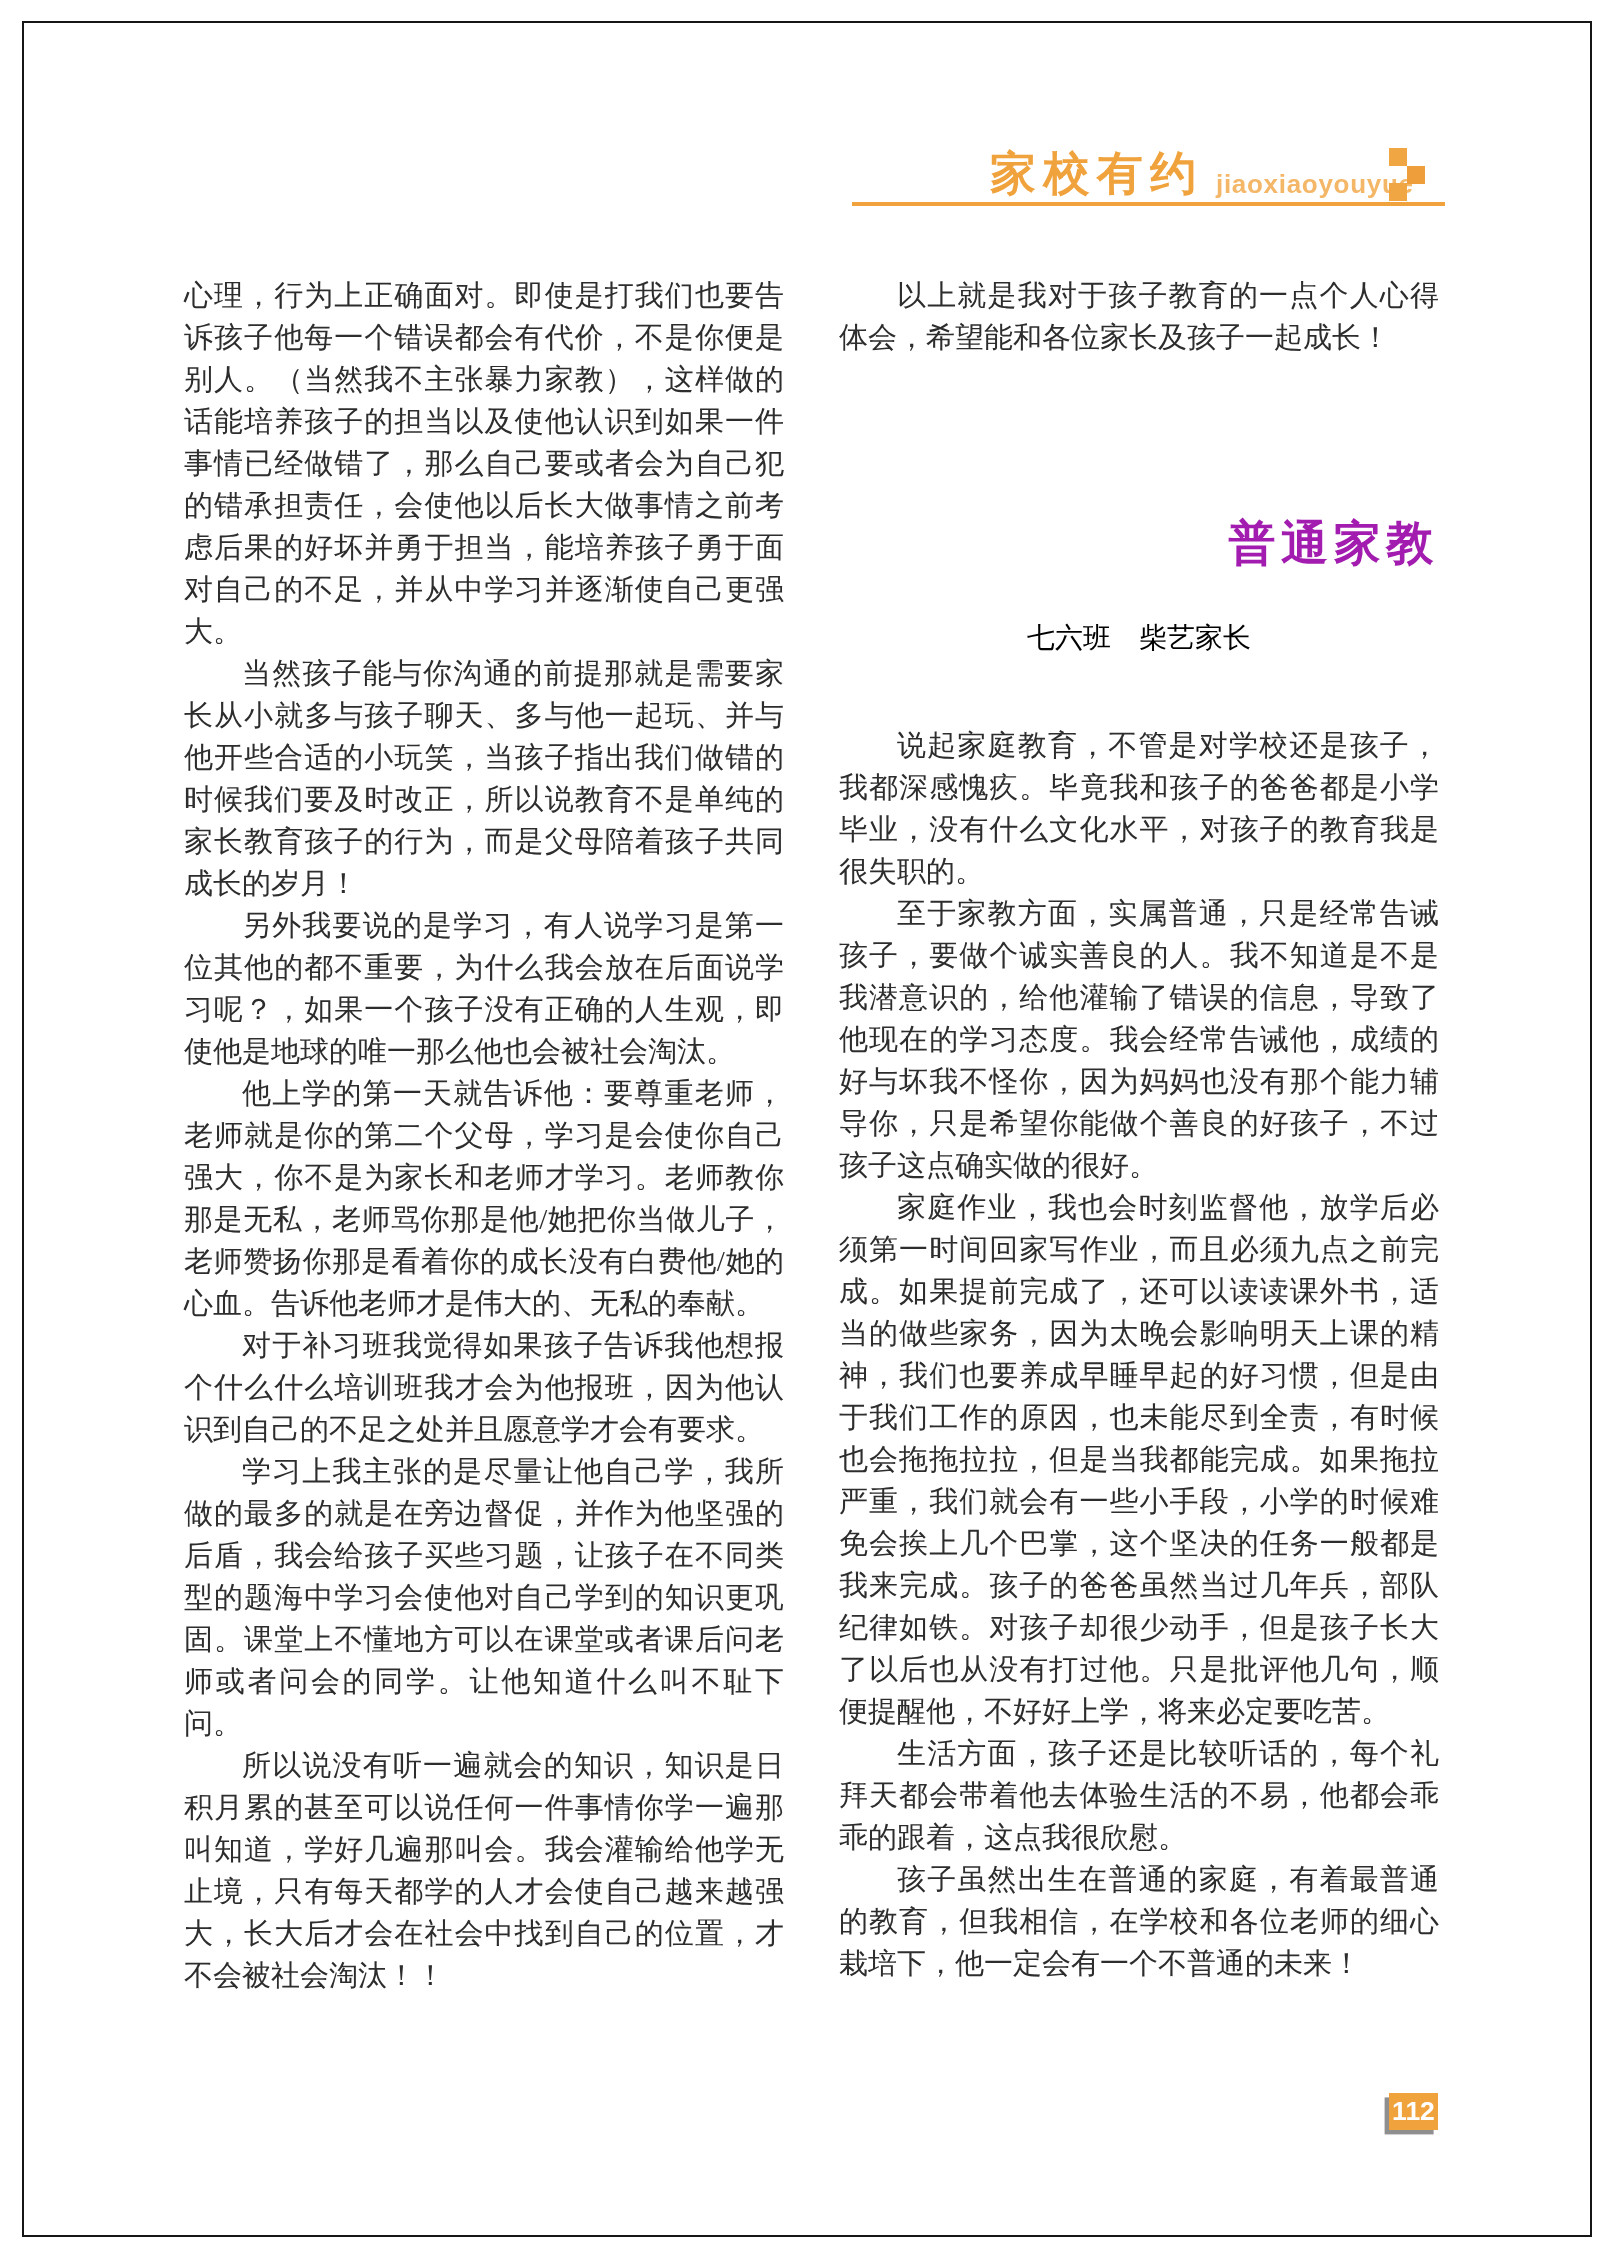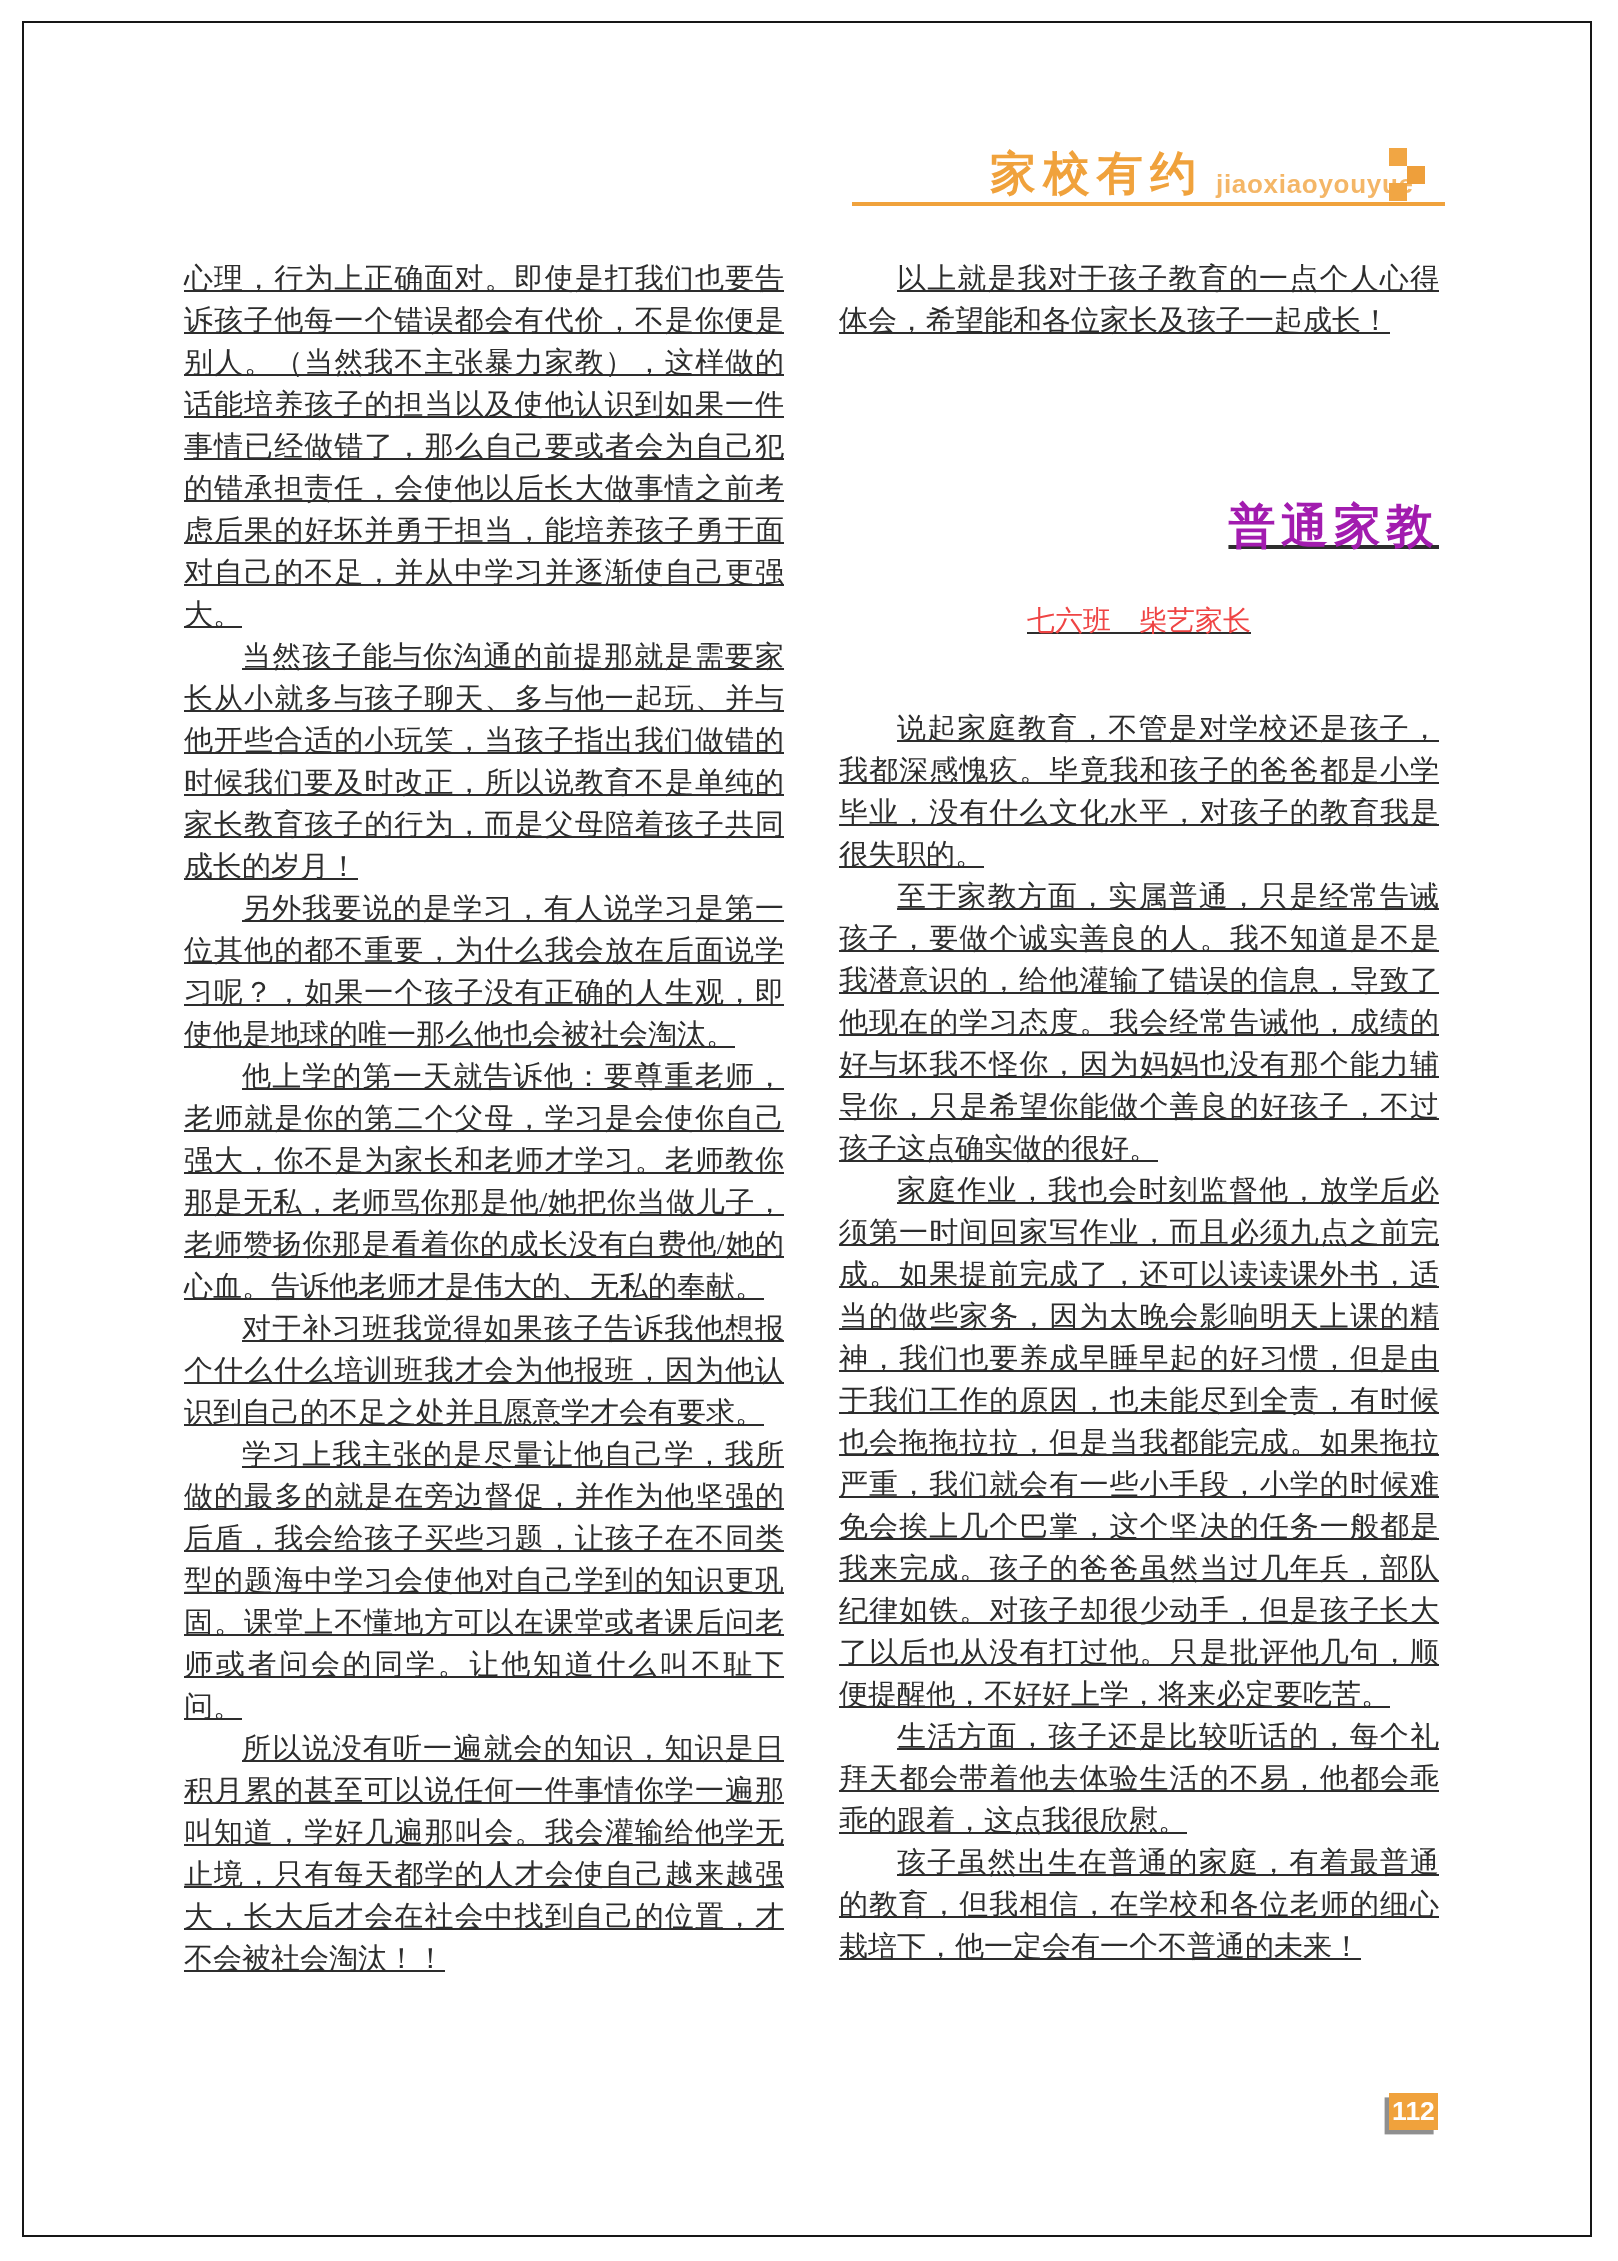--- a/index.html
+++ b/index.html
@@ -24,37 +24,36 @@
     position:absolute;left:1216px;top:168px;
     font-family:"Liberation Sans","DejaVu Sans",sans-serif;
     font-weight:bold;font-size:26px;line-height:32px;letter-spacing:0.7px;
   }
   .sq{position:absolute;width:17.7px;height:17.7px;}
   .sq1{left:1389px;top:148px;}
   .sq2{left:1407px;top:166px;}
   .sq3{left:1389px;top:183px;}
   
   .column{
-    position:absolute;top:257px;width:600px;
+    position:absolute;top:274px;width:600px;
     font-size:29px;line-height:42px;color:#2d2d2d;
     text-align:justify;
-    text-decoration:underline;
   }
   .left-col{left:184px;}
   .right-col{left:839px;}
   .body-p{margin:0;}
   .body-p.indent{text-indent:2em;}
   
   .article-title{
     margin:156px 0 0 0;font-size:47px;line-height:59px;text-align:right;
     letter-spacing:0.12em;color:#a21caf;font-weight:600;text-indent:0;
   }
   .article-byline{
     margin:46px 0 0 0;font-size:28px;line-height:37px;text-align:center;
-    color:#ef4444;text-indent:0;
+    color:#000000;text-indent:0;
   }
   .right-body{margin-top:68px;}
   
   .page-num{
     position:absolute;left:1377px;top:2093px;width:49px;height:37px;
     color:#ffffff;font-family:"Liberation Sans","DejaVu Sans",sans-serif;
     font-weight:bold;font-size:26.5px;display:flex;align-items:center;justify-content:center;
     box-shadow:-4.4px 4.4px 0 #8f8f8f;
     margin-left:12px;
   }

